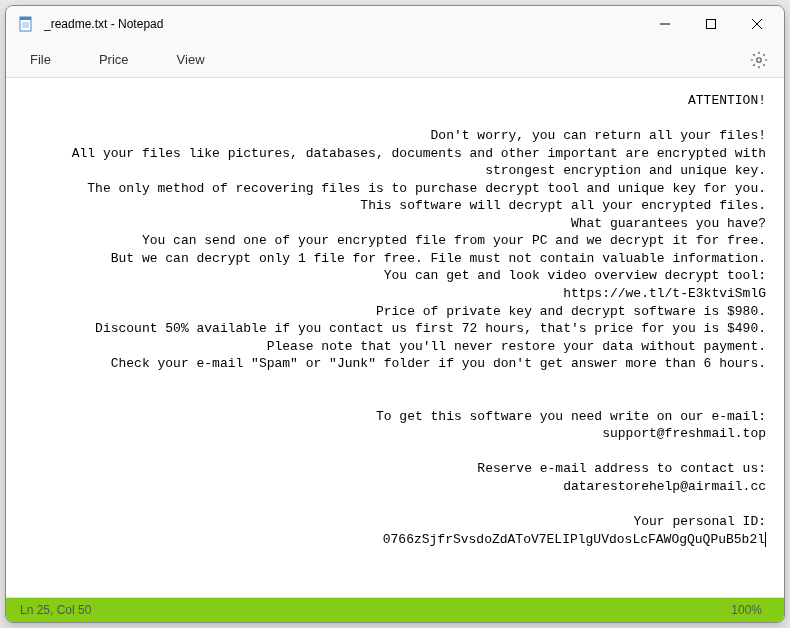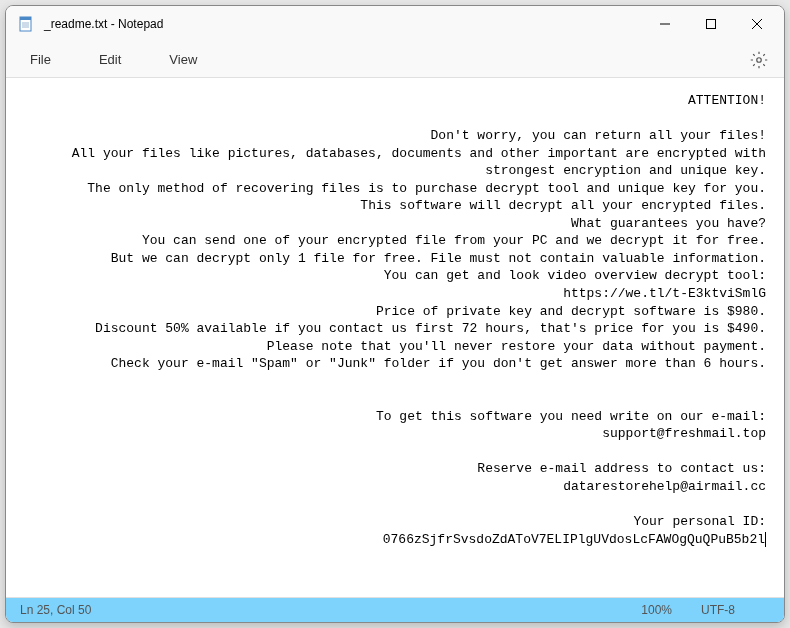--- a/index.html
+++ b/index.html
@@ -95,21 +95,21 @@
       display: inline-block;
       vertical-align: text-bottom;
       margin-left: 0px;
     }
     .statusbar {
       height: 20px;
       display: flex;
       align-items: center;
       font-size: 12px;
       color: #555;
-      background: #7dd3fc;
+      background: #84cc16;
       border-top: 1px solid #e0e0e0;
       padding: 12px 8px;
     }
     .status-cell {
       padding: 0 14px;
       border-left: 1px solid #0f172a;
       height: 100%;
       display: flex;
       align-items: center;
     }
@@ -147,21 +147,21 @@
         <svg width="10" height="10" viewBox="0 0 10 10">
             <line x1="0" y1="0" x2="10" y2="10" stroke="#000" stroke-width="1"></line>
             <line x1="10" y1="0" x2="0" y2="10" stroke="#000" stroke-width="1"></line>
           </svg>
       </div>
     </div>
   </div>
 
   <div class="menubar">
     <div class="menu-item">File</div>
-    <div class="menu-item">Edit</div>
+    <div class="menu-item">Price</div>
     <div class="menu-item">View</div>
     <div class="menubar-spacer"></div>
     <div class="settings-btn">
       <svg width="18" height="18" viewBox="0 0 24 24" fill="none" stroke="#555" stroke-width="1.6">
         <circle cx="12" cy="12" r="3"></circle>
         <path d="M12 1v3m0 16v3M4.2 4.2l2.1 2.1m11.4 11.4l2.1 2.1M1 12h3m16 0h3M4.2 19.8l2.1-2.1m11.4-11.4l2.1-2.1"></path>
       </svg>
     </div>
   </div>
 
@@ -188,15 +188,14 @@
 Reserve e-mail address to contact us:
 datarestorehelp@airmail.cc
 
 Your personal ID:
 0766zSjfrSvsdoZdAToV7ELIPlgUVdosLcFAWOgQuQPuB5b2l</span><span class="caret"></span></div>
 
   <div class="statusbar">
     <div class="status-cell first">Ln 25, Col 50</div>
     <div class="status-spacer"></div>
     <div class="status-cell">100%</div>
-    <div class="status-cell" style="min-width:90px">UTF-8</div>
   </div>
 </div>
 
 </body></html>

